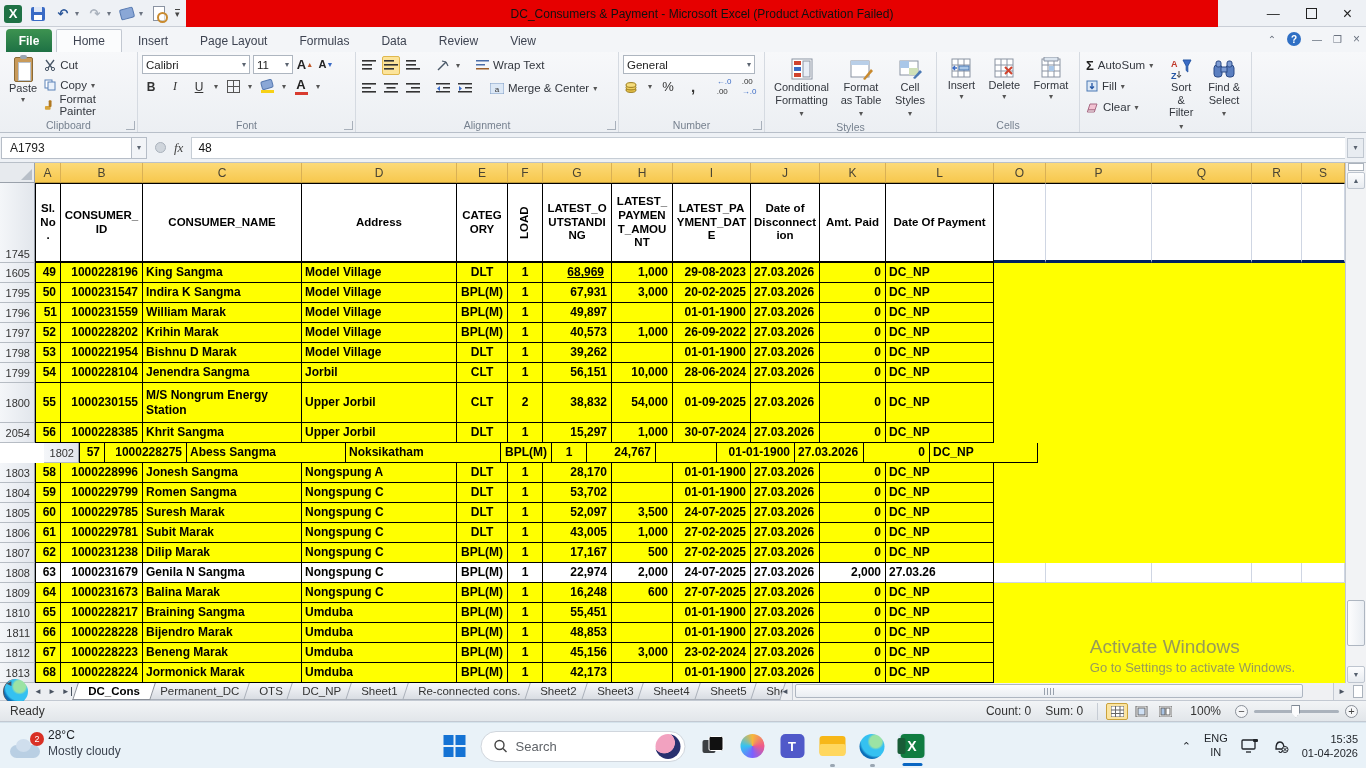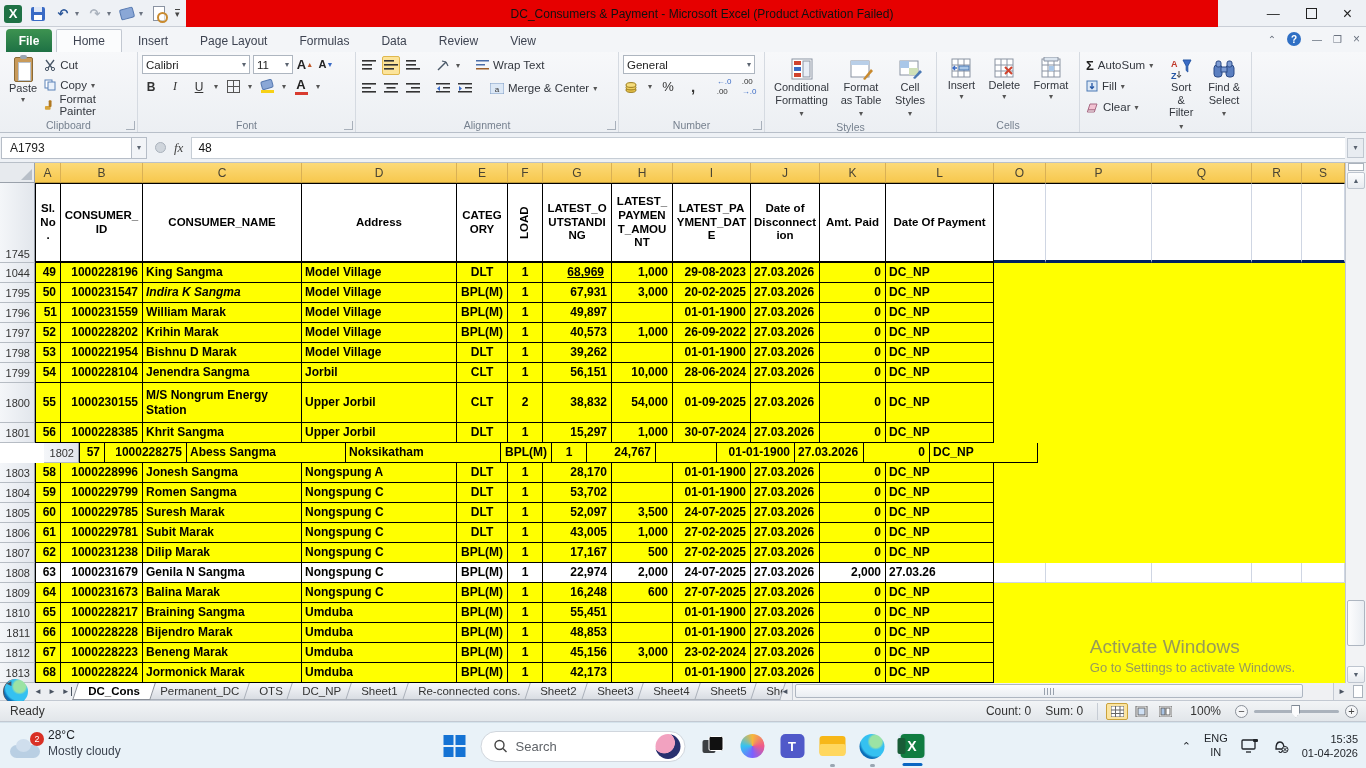--- a/index.html
+++ b/index.html
@@ -626,40 +626,40 @@
         <div class="c hc" style="width: 69px; height: 80px;">Date of Disconnection</div>
         <div class="c hc" style="width: 66px; height: 80px; text-align: right;">Amt. Paid</div>
         <div class="c hc" style="width: 108px; height: 80px;">Date Of Payment</div>
         <div class="c hc beyond-white blueline" style="width: 52px; height: 80px;"></div>
         <div class="c hc beyond-white blueline" style="width: 106px; height: 80px;"></div>
         <div class="c hc beyond-white blueline" style="width: 100px; height: 80px;"></div>
         <div class="c hc beyond-white blueline" style="width: 50px; height: 80px;"></div>
         <div class="c hc beyond-white blueline" style="width: 43px; height: 80px;"></div>
       </div>
       <div class="cellrow" style="height: 20px;">
-        <div class="rn" style="width: 35px; height: 20px;">1044</div>
+        <div class="rn" style="width: 35px; height: 20px;">1605</div>
         <div class="c first" style="width: 26px; height: 20px; justify-content: flex-end; padding-right: 4px;">49</div>
         <div class="c" style="width: 82px; height: 20px; justify-content: flex-end; padding-right: 4px;">1000228196</div>
         <div class="c" style="width: 159px; height: 20px; justify-content: flex-start;">King Sangma</div>
         <div class="c" style="width: 155px; height: 20px; justify-content: flex-start;">Model Village</div>
         <div class="c" style="width: 51px; height: 20px; justify-content: center;">DLT</div>
         <div class="c" style="width: 35px; height: 20px; justify-content: center;">1</div>
         <div class="c" style="width: 69px; height: 20px; justify-content: flex-end; padding-right: 7px; text-decoration: underline;">68,969</div>
         <div class="c" style="width: 61px; height: 20px; justify-content: flex-end; padding-right: 4px;">1,000</div>
         <div class="c" style="width: 78px; height: 20px; justify-content: flex-end; padding-right: 4px;">29-08-2023</div>
         <div class="c" style="width: 69px; height: 20px; justify-content: flex-start;">27.03.2026</div>
         <div class="c" style="width: 66px; height: 20px; justify-content: flex-end; padding-right: 4px;">0</div>
         <div class="c" style="width: 108px; height: 20px; justify-content: flex-start;">DC_NP</div>
         <div class="yellowblock" style="width: 351px; height: 20px;"></div>
       </div>
       <div class="cellrow" style="height: 20px;">
         <div class="rn" style="width: 35px; height: 20px;">1795</div>
         <div class="c first" style="width: 26px; height: 20px; justify-content: flex-end; padding-right: 4px;">50</div>
         <div class="c" style="width: 82px; height: 20px; justify-content: flex-end; padding-right: 4px;">1000231547</div>
-        <div class="c" style="width: 159px; height: 20px; justify-content: flex-start; font-style: italic;">Indira K Sangma</div>
+        <div class="c" style="width: 159px; height: 20px; justify-content: flex-start;">Indira K Sangma</div>
         <div class="c" style="width: 155px; height: 20px; justify-content: flex-start;">Model Village</div>
         <div class="c" style="width: 51px; height: 20px; justify-content: center;">BPL(M)</div>
         <div class="c" style="width: 35px; height: 20px; justify-content: center;">1</div>
         <div class="c" style="width: 69px; height: 20px; justify-content: flex-end; padding-right: 4px;">67,931</div>
         <div class="c" style="width: 61px; height: 20px; justify-content: flex-end; padding-right: 4px;">3,000</div>
         <div class="c" style="width: 78px; height: 20px; justify-content: flex-end; padding-right: 4px;">20-02-2025</div>
         <div class="c" style="width: 69px; height: 20px; justify-content: flex-start;">27.03.2026</div>
         <div class="c" style="width: 66px; height: 20px; justify-content: flex-end; padding-right: 4px;">0</div>
         <div class="c" style="width: 108px; height: 20px; justify-content: flex-start;">DC_NP</div>
         <div class="yellowblock" style="width: 351px; height: 20px;"></div>
@@ -738,21 +738,21 @@
         <div class="c" style="width: 35px; height: 40px; justify-content: center;">2</div>
         <div class="c" style="width: 69px; height: 40px; justify-content: flex-end; padding-right: 4px;">38,832</div>
         <div class="c" style="width: 61px; height: 40px; justify-content: flex-end; padding-right: 4px;">54,000</div>
         <div class="c" style="width: 78px; height: 40px; justify-content: flex-end; padding-right: 4px;">01-09-2025</div>
         <div class="c" style="width: 69px; height: 40px; justify-content: flex-start;">27.03.2026</div>
         <div class="c" style="width: 66px; height: 40px; justify-content: flex-end; padding-right: 4px;">0</div>
         <div class="c" style="width: 108px; height: 40px; justify-content: flex-start;">DC_NP</div>
         <div class="yellowblock" style="width: 351px; height: 40px;"></div>
       </div>
       <div class="cellrow" style="height: 20px;">
-        <div class="rn" style="width: 35px; height: 20px;">1801</div>
+        <div class="rn" style="width: 35px; height: 20px;">2054</div>
         <div class="c first" style="width: 26px; height: 20px; justify-content: flex-end; padding-right: 4px;">56</div>
         <div class="c" style="width: 82px; height: 20px; justify-content: flex-end; padding-right: 4px;">1000228385</div>
         <div class="c" style="width: 159px; height: 20px; justify-content: flex-start;">Khrit Sangma</div>
         <div class="c" style="width: 155px; height: 20px; justify-content: flex-start;">Upper Jorbil</div>
         <div class="c" style="width: 51px; height: 20px; justify-content: center;">DLT</div>
         <div class="c" style="width: 35px; height: 20px; justify-content: center;">1</div>
         <div class="c" style="width: 69px; height: 20px; justify-content: flex-end; padding-right: 4px;">15,297</div>
         <div class="c" style="width: 61px; height: 20px; justify-content: flex-end; padding-right: 4px;">1,000</div>
         <div class="c" style="width: 78px; height: 20px; justify-content: flex-end; padding-right: 4px;">30-07-2024</div>
         <div class="c" style="width: 69px; height: 20px; justify-content: flex-start;">27.03.2026</div>

